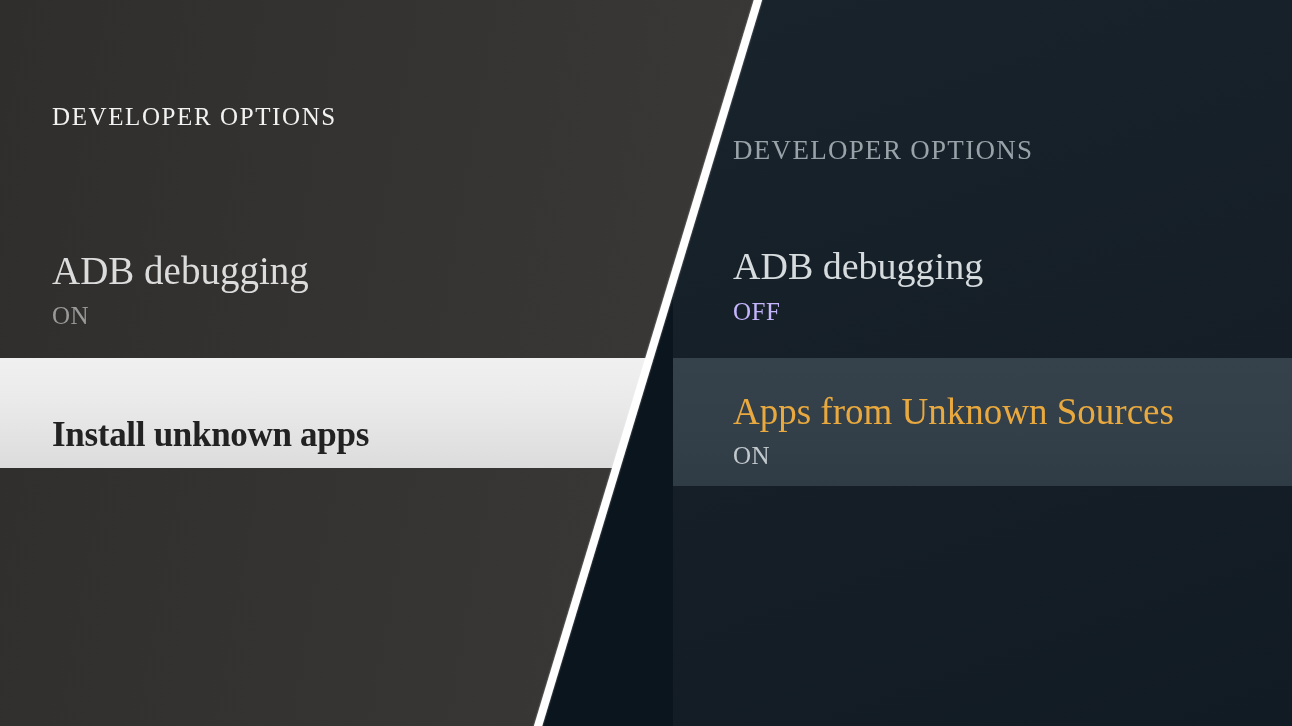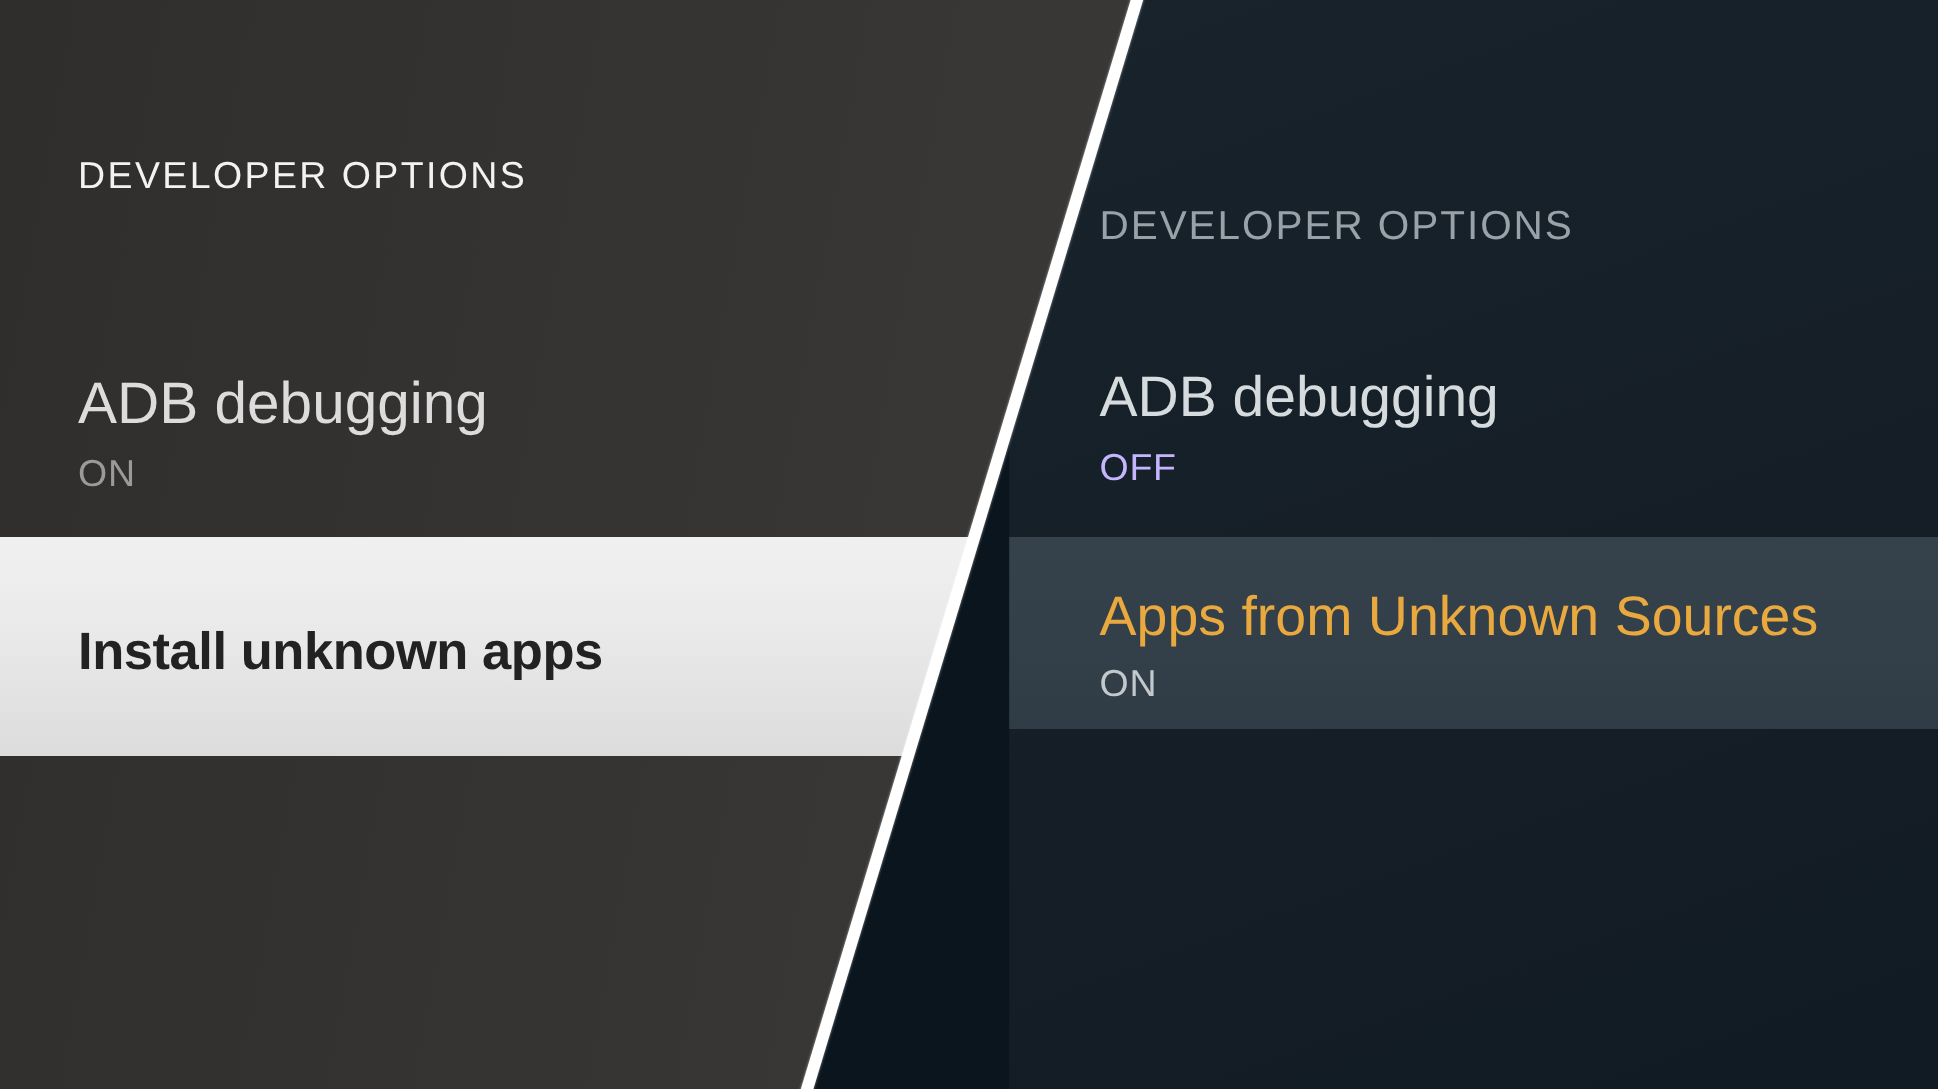--- a/index.html
+++ b/index.html
@@ -6,21 +6,21 @@
   html, body {
     margin: 0;
     padding: 0;
     background: #000;
   }
   #stage {
     position: relative;
     width: 1292px;
     height: 726px;
     overflow: hidden;
-    font-family: Liberation Sans, sans-serif;
+    font-family: Liberation Serif, serif;
     -webkit-font-smoothing: antialiased;
   }
 
   
   .panel-left {
     position: absolute;
     inset: 0;
     background: #343331;
     background-image: linear-gradient(100deg, #2f2e2c 0%, #3a3836 55%, #343230 100%);
     clip-path: polygon(0 0, 758px 0, 538px 726px, 0 726px);
@@ -60,21 +60,21 @@
     font-weight: 400;
     color: #9a9a9a;
     letter-spacing: 0.5px;
     white-space: nowrap;
   }
   .left-row-highlight {
     position: absolute;
     left: 0;
     top: 358px;
     width: 760px;
-    height: 146px;
+    height: 110px;
     background: linear-gradient(180deg, #f0f0f0 0%, #eaeaea 40%, #dcdcdc 100%);
   }
   .left-row-highlight .r-title {
     position: absolute;
     left: 52px;
     top: 57px;
     font-size: 35px;
     font-weight: 700;
     color: #222222;
     letter-spacing: -0.3px;

